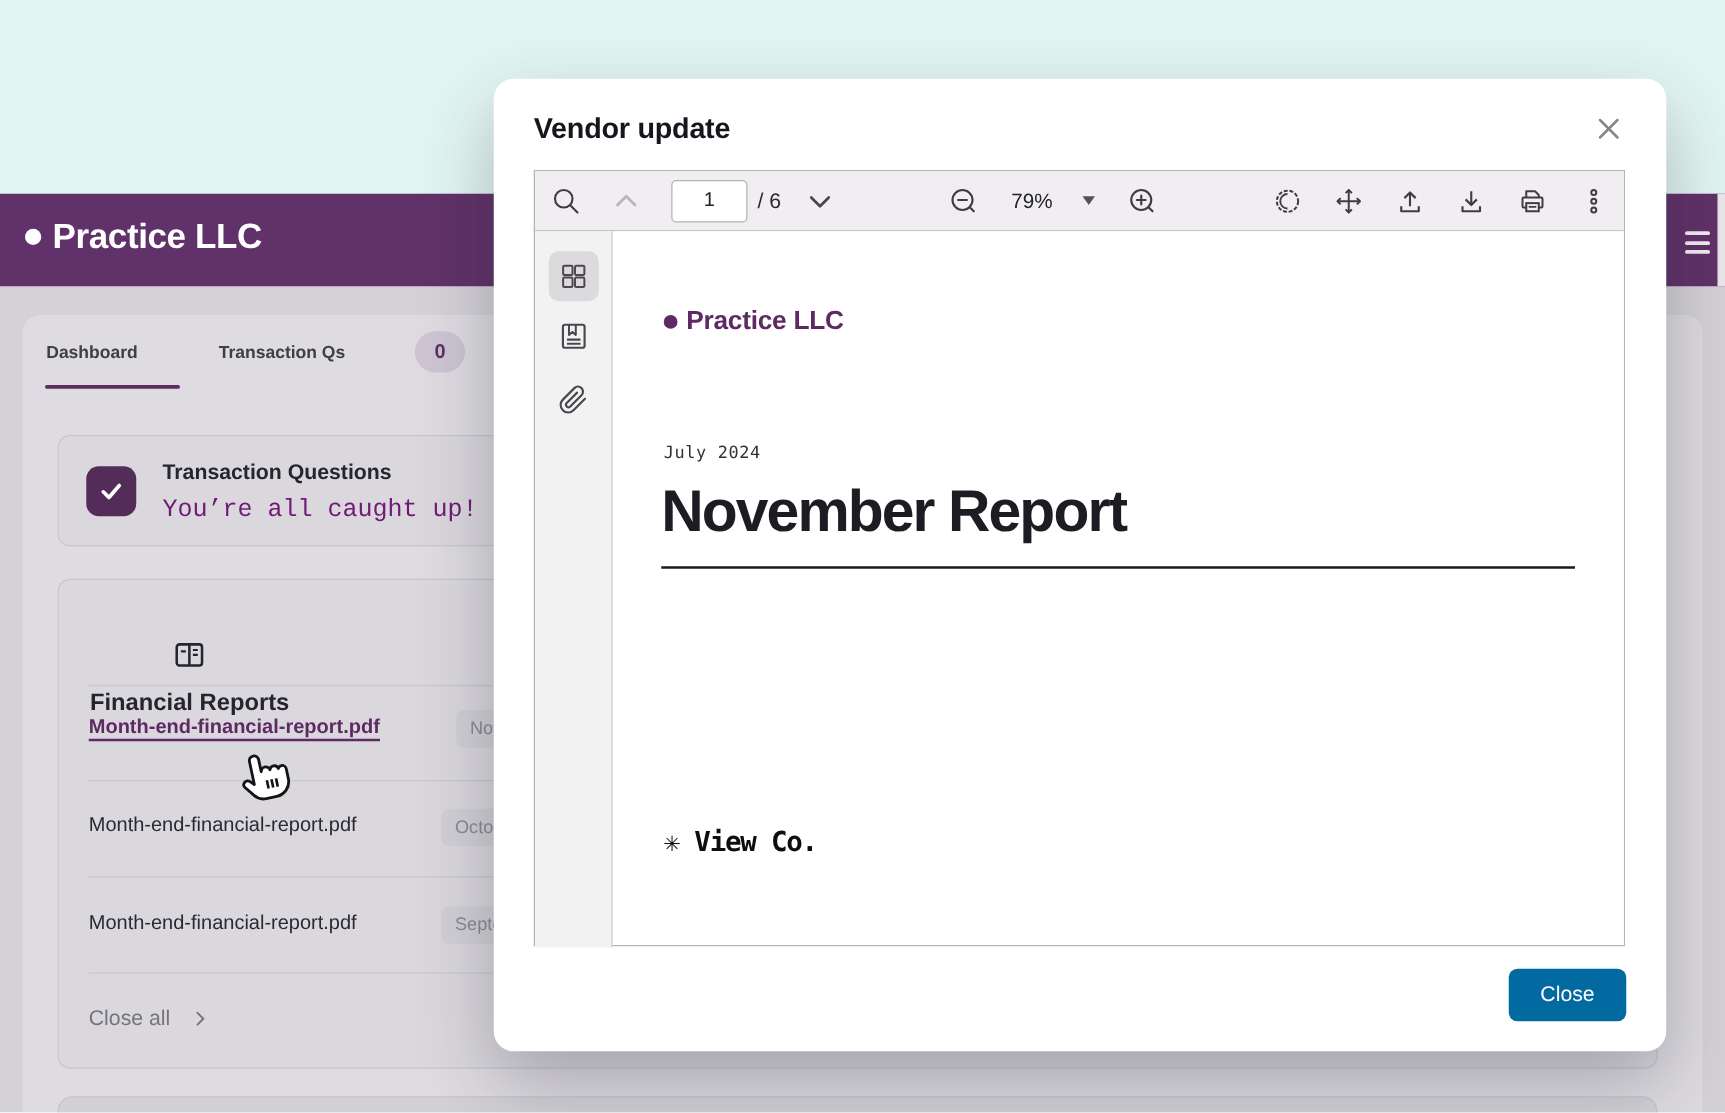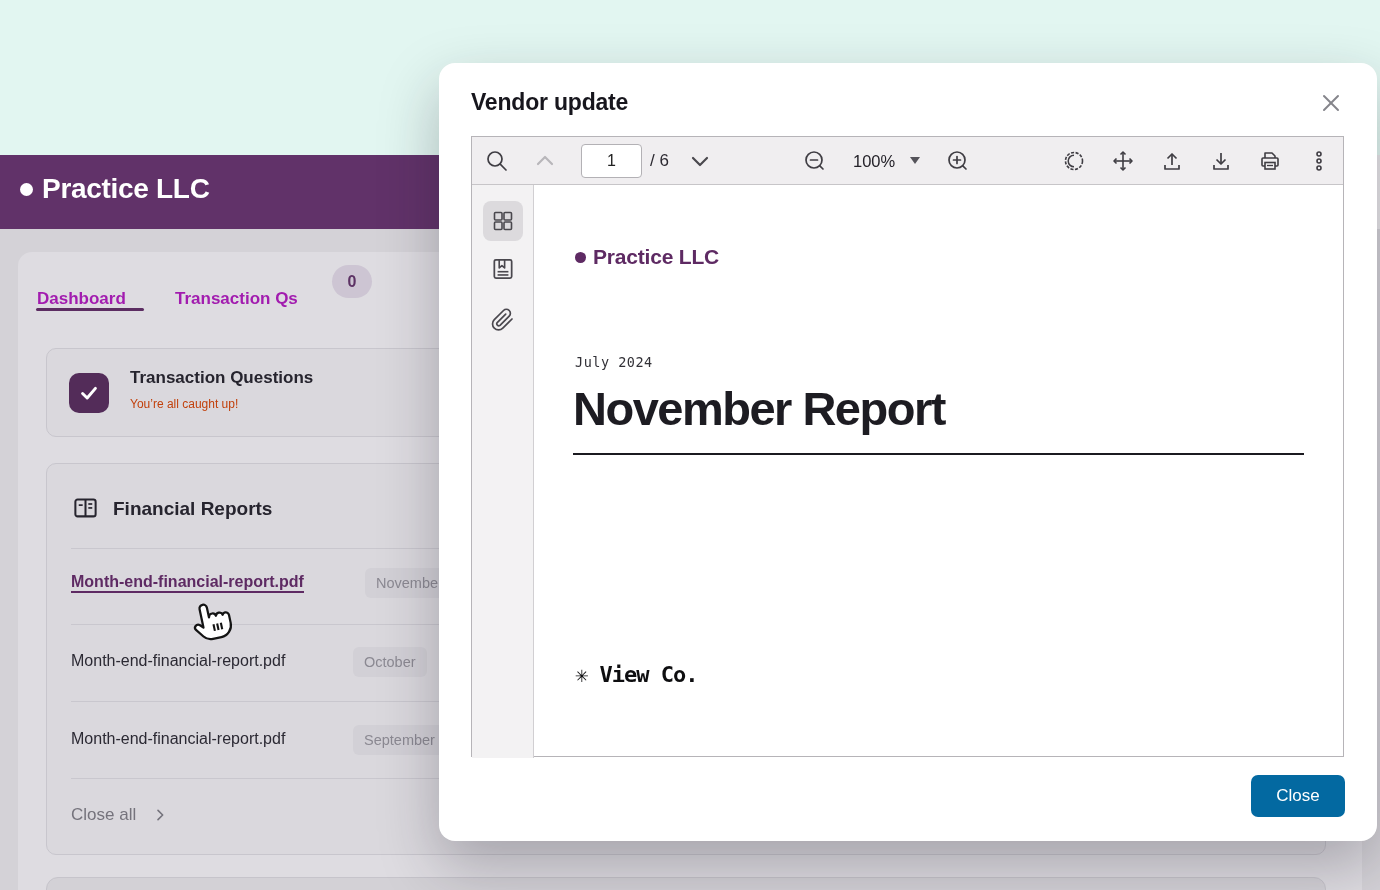--- a/index.html
+++ b/index.html
@@ -12,47 +12,47 @@
   .navbar { position:absolute; left:0; top:155px; width:1380px; height:74px; background:#613269; }
   .nav-gutter { position:absolute; left:1374px; top:155px; width:6px; height:74px; background:#e9e7ea; }
   .brand { position:absolute; left:20px; top:18px; display:flex; align-items:center; gap:9px; color:#ffffff; }
   .brand .dot { width:13px; height:13px; border-radius:50%; background:#ffffff; }
   .brand .name { font-size:28px; font-weight:600; letter-spacing:-0.3px; }
   .hamburger { position:absolute; right:10px; top:183px; width:22px; height:22px; display:flex; flex-direction:column; justify-content:space-between; padding:2px 0; cursor:pointer; }
   .hamburger span { display:block; width:20px; height:3px; background:#f4eef5; border-radius:2px; }
 
   .panel { position:absolute; left:18px; top:252px; width:1344px; height:638px; background:#dedce1; border-radius:14px 14px 0 0; }
 
-  .tab { position:absolute; font-size:17px; font-weight:700; color:#a21caf; cursor:pointer;margin-top:16px; }
+  .tab { position:absolute; font-size:14px; font-weight:700; color:#404040; cursor:pointer; }
   .tab-dashboard { left:37px; top:273px; }
   .tab-underline { position:absolute; left:36px; top:308px; width:108px; height:3px; background:#5c2d62; border-radius:2px; }
   .tab-txq { left:175px; top:273px; }
   .tab-badge { position:absolute; left:332px; top:265px; width:40px; height:33px; background:#cdc5d3; border-radius:17px; color:#5c3264; font-size:16px; font-weight:700; display:flex; align-items:center; justify-content:center; }
 
   .card { position:absolute; background:#dad8dd; border:1px solid #c8c6cd; border-radius:10px; }
   .card-tq { left:46px; top:348px; width:1280px; height:89px; }
   .tq-icon { position:absolute; left:22px; top:24px; width:40px; height:40px; background:#532c59; border-radius:10px; display:flex; align-items:center; justify-content:center; }
   .tq-title { position:absolute; left:83px; top:19px; font-size:17px; font-weight:700; color:#26242e; }
-  .tq-sub { position:absolute; left:83px; top:48px; font-size:12px; color:#c2410c; }
+  .tq-sub { position:absolute; left:83px; top:48px; font-size:20px; color:#701a75;font-family:Liberation Mono, monospace; }
 
   .card-fr { left:46px; top:463px; width:1280px; height:392px; }
-  .fr-head { position:absolute; left:25px; top:31px; display:flex; align-items:center; gap:14px; }
+  .fr-head { position:absolute; left:25px; top:47px; display:flex; align-items:center; gap:14px;flex-direction:column; }
   .fr-title { font-size:19px; font-weight:700; color:#26242e; }
   .fr-div { position:absolute; left:24px; right:24px; height:1px; background:#c9c7ce; }
   .fr-item-name { position:absolute; left:24px; font-size:16px; color:#2b2933; }
   .fr-link { font-weight:700; color:#5e2a63; border-bottom:2px solid #5e2a63; cursor:pointer; }
   .fr-badge { position:absolute; font-size:14.5px; color:#8b8992; background:#d2d0d6; border-radius:6px; padding:7px 11px; white-space:nowrap; }
   .fr-viewall { position:absolute; left:24px; top:341px; display:flex; align-items:center; gap:16px; font-size:17px; color:#75737c; cursor:pointer; }
 
   .cursor-hand { position:absolute; left:190px; top:594px; width:48px; height:48px; z-index:5; pointer-events:none; }
 
   .card-bottom { left:46px; top:877px; width:1280px; height:40px; background:#d3d1d6; border:1px solid #c6c4cb; border-radius:12px; }
 
   
-  .modal { position:absolute; left:395px; top:63px; width:938px; height:778px; background:#ffffff; border-radius:16px; box-shadow:0 24px 60px rgba(30,25,40,0.28); z-index:10;margin-left:44px; }
+  .modal { position:absolute; left:395px; top:63px; width:938px; height:778px; background:#ffffff; border-radius:16px; box-shadow:0 24px 60px rgba(30,25,40,0.28); z-index:10; }
   .modal-title { position:absolute; left:32px; top:26px; font-size:23px; font-weight:700; color:#17161d; letter-spacing:-0.2px; }
   .modal-x { position:absolute; right:34px; top:28px; width:24px; height:24px; cursor:pointer; }
 
   .viewer { position:absolute; left:32px; top:73px; width:873px; height:621px; border:1px solid #b6b4b8; background:#ffffff; }
   .toolbar { position:absolute; left:0; top:0; width:100%; height:48px; background:#f0eef0; border-bottom:1px solid #c7c5c8; }
   .tbtn { position:absolute; top:12px; width:24px; height:24px; cursor:pointer; }
   .page-input { position:absolute; left:109px; top:7px; width:61px; height:34px; border:1px solid #b3b1b5; border-radius:4px; background:#ffffff; font-size:16px; font-family:"Liberation Sans",sans-serif; text-align:center; color:#222; }
   .page-total { position:absolute; left:178px; top:0; height:48px; line-height:48px; font-size:17px; color:#2c2a31; }
   .zoom-label { position:absolute; left:381px; top:0; height:48px; line-height:48px; font-size:16.5px; color:#242229; cursor:pointer; }
   .zoom-caret { position:absolute; left:438px; top:20px; width:0; height:0; border-left:5px solid transparent; border-right:5px solid transparent; border-top:7px solid #55535a; cursor:pointer; }
@@ -174,21 +174,21 @@
         <div class="page-total">/ 6</div>
         <svg class="tbtn" style="left:216px;" viewBox="0 0 24 24">
           <polyline points="5,9 12,16 19,9" fill="none" stroke="#4a484e" stroke-width="2.2" stroke-linejoin="round" stroke-linecap="round"></polyline>
         </svg>
 
         <svg class="tbtn" style="left:331px;" viewBox="0 0 24 24">
           <circle cx="11" cy="11" r="8" fill="none" stroke="#3f3d43" stroke-width="1.7"></circle>
           <line x1="7.5" y1="11" x2="14.5" y2="11" stroke="#3f3d43" stroke-width="1.7" stroke-linecap="round"></line>
           <line x1="16.8" y1="16.8" x2="20" y2="20" stroke="#3f3d43" stroke-width="1.7" stroke-linecap="round"></line>
         </svg>
-        <div class="zoom-label">100%</div>
+        <div class="zoom-label">79%</div>
         <div class="zoom-caret"></div>
         <svg class="tbtn" style="left:474px;" viewBox="0 0 24 24">
           <circle cx="11" cy="11" r="8" fill="none" stroke="#3f3d43" stroke-width="1.7"></circle>
           <line x1="7.5" y1="11" x2="14.5" y2="11" stroke="#3f3d43" stroke-width="1.7" stroke-linecap="round"></line>
           <line x1="11" y1="7.5" x2="11" y2="14.5" stroke="#3f3d43" stroke-width="1.7" stroke-linecap="round"></line>
           <line x1="16.8" y1="16.8" x2="20" y2="20" stroke="#3f3d43" stroke-width="1.7" stroke-linecap="round"></line>
         </svg>
 
         <svg class="tbtn" style="left:590px;" viewBox="0 0 24 24">
           <circle cx="12" cy="12" r="8.5" fill="none" stroke="#3f3d43" stroke-width="1.6" stroke-dasharray="3.1 1.5"></circle>

